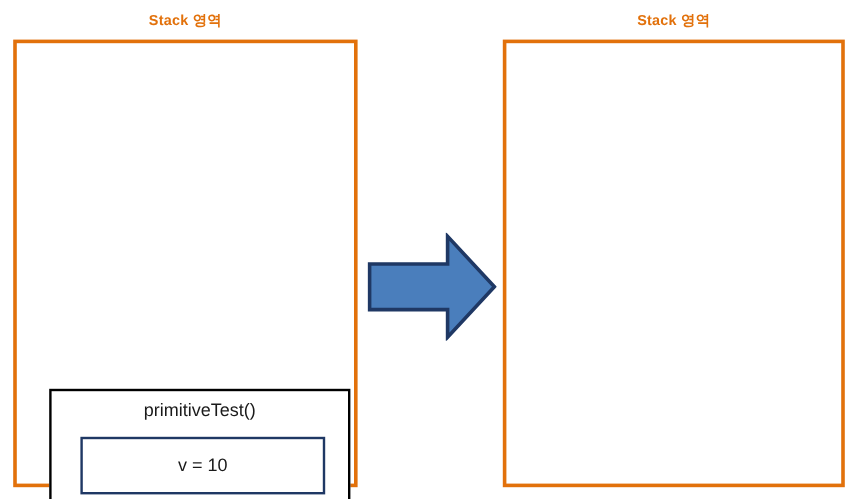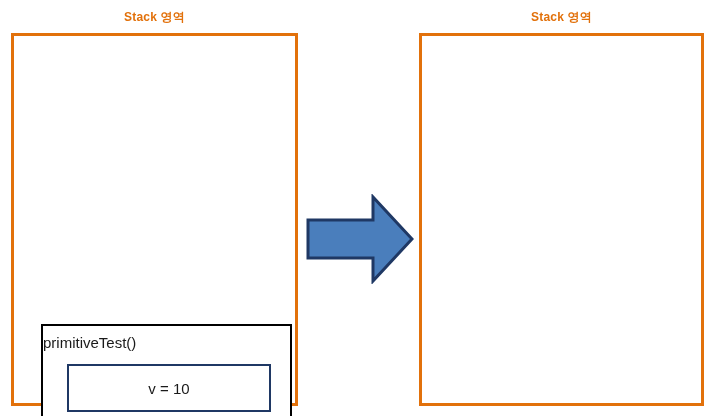--- a/index.html
+++ b/index.html
@@ -48,21 +48,21 @@
     position: absolute;
     box-sizing: border-box;
     border: 2px solid #000000;
     background: #ffffff;
   }
   .frame-label {
     position: absolute;
     left: 0;
     right: 0;
     top: 7px;
-    text-align: left;
+    text-align: center;
     font-size: 15px;
     color: #1a1a1a;
     line-height: 19px;
     white-space: nowrap;
   }
 
   
   .varbox {
     position: absolute;
     box-sizing: border-box;

